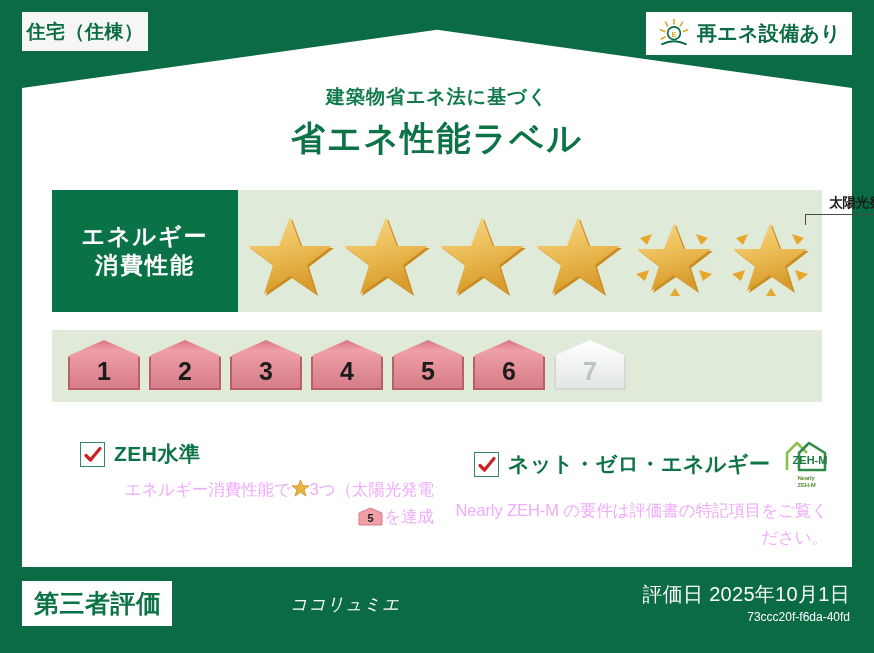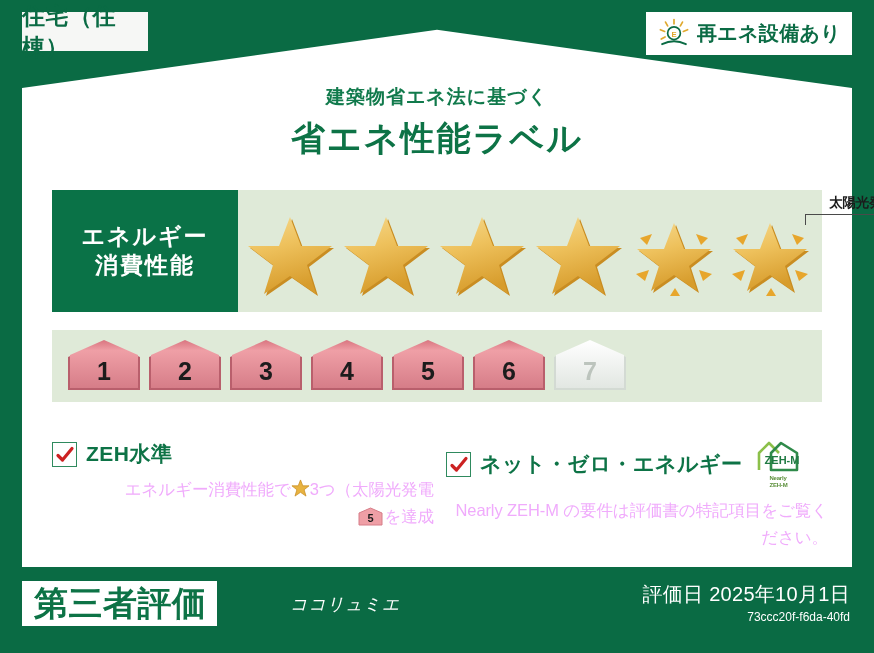--- a/index.html
+++ b/index.html
@@ -26,21 +26,21 @@
   }
 
   
   .cat-tag {
     position: absolute;
     left: 22px; top: 12px;
     width: 126px; height: 39px;
     background: #f6f7f5;
     display: flex; align-items: center; justify-content: center;
     color: #0a6b44;
-    font-size: 23px; font-weight: bold;
+    font-size: 19px; font-weight: bold;
     letter-spacing: .5px;
     z-index: 6;
   }
 
   
   .renew-tag {
     position: absolute;
     right: 22px; top: 12px;
     width: 206px; height: 43px;
     background: #ffffff;
@@ -169,20 +169,21 @@
     top: 440px; left: 52px;
     width: 776px;
     display: flex;
     gap: 12px;
     z-index: 5;
   }
   .crit-col { width: 382px; }
   .crit-head {
     display: flex; align-items: center; gap: 9px;
     margin-bottom: 8px;
+    margin-left: 28px;
   }
   .chk {
     width: 25px; height: 25px;
     border: 1.6px solid #2f8a5e;
     background: #ffffff;
     flex: 0 0 25px;
     position: relative;
   }
   .chk svg { position:absolute; left:2px; top:2px; width:20px; height:20px; }
   .crit-title {
@@ -221,21 +222,21 @@
   .bels-box {
     position: absolute;
     left: 22px; top: 14px;
     height: 45px;
     background: #ffffff;
     display: flex; align-items: center;
     padding: 0 10px 0 12px;
   }
   .bels-jp {
     color: #0d7346;
-    font-size: 34px; font-weight: bold;
+    font-size: 25px; font-weight: bold;
     letter-spacing: 0.5px;
     text-align: right;
   }
   .bels-logo {
     font-size: 30px; font-weight: bold;
     letter-spacing: -1px;
     margin-left: 9px;
     font-family: "Liberation Sans", sans-serif;
   }
   .bels-logo .b1 { color: #0f7a4a; }

